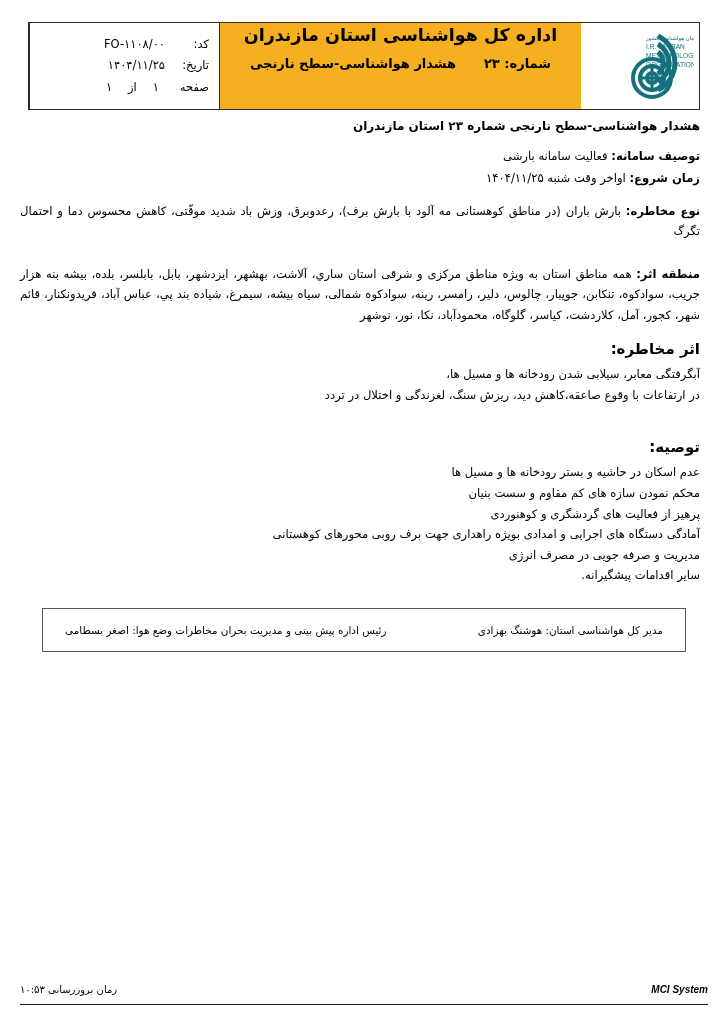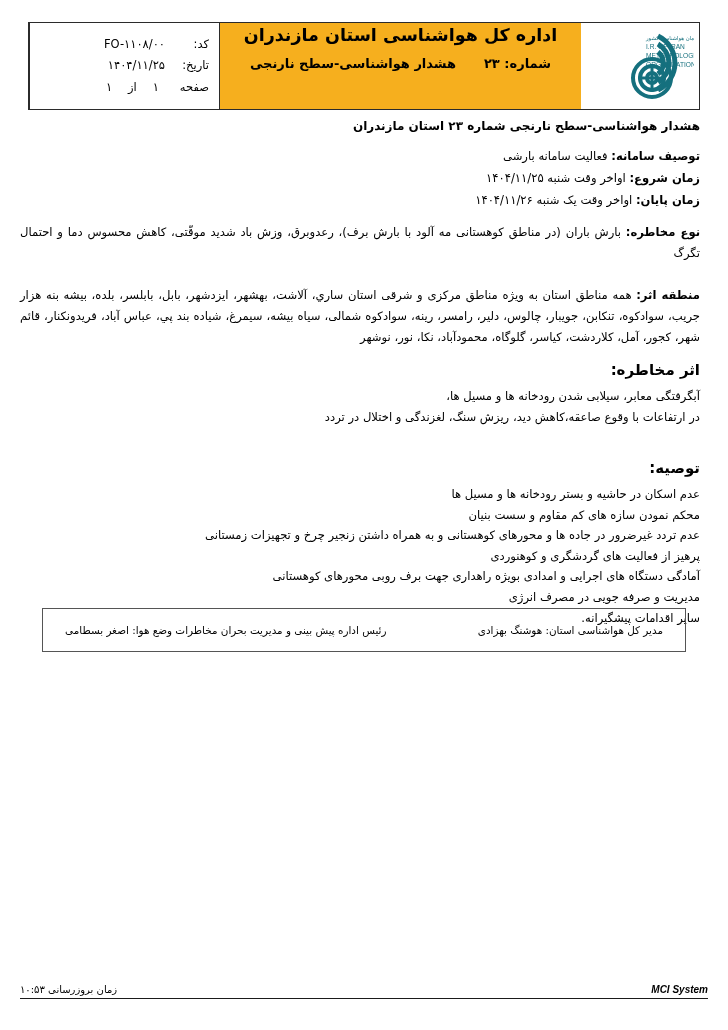--- a/index.html
+++ b/index.html
@@ -163,21 +163,21 @@
     left: 20px;
     right: 20px;
     bottom: 20px;
     height: 26px;
   }
   .footer-inner {
     display: flex;
     flex-direction: row-reverse;
     align-items: flex-end;
     justify-content: space-between;
-    padding-bottom: 3px;
+    padding-bottom: 9px;
     border-bottom: 1.6px solid #1a1a1a;
   }
   .footer-time { font-size: 10px; }
   .footer-brand {
     font-size: 10px;
     font-weight: bold;
     direction: ltr;
     font-family: "Liberation Sans", sans-serif;
     font-style: italic;
   }
@@ -248,24 +248,20 @@
   <div class="line kv">
     <span class="k">توصیف سامانه:</span>
     <span>فعالیت سامانه بارشی</span>
   </div>
 
   <div class="line kv">
     <span class="k">زمان شروع:</span>
     <span>اواخر وقت شنبه ۱۴۰۴/۱۱/۲۵</span>
   </div>
 
-  <div class="line kv">
-    <span class="k">زمان پایان:</span>
-    <span>اواخر وقت یک شنبه ۱۴۰۴/۱۱/۲۶</span>
-  </div>
 
   <div class="line kv just">
     <span class="k">نوع مخاطره:</span>
     <span>بارش باران (در مناطق کوهستانی مه آلود با بارش برف)، رعدوبرق، وزش باد شدید موقّتی، کاهش محسوس دما و احتمال تگرگ</span>
   </div>
 
   <div class="block-gap"></div>
 
   <div class="line kv just">
     <span class="k">منطقه اثر:</span>
@@ -275,21 +271,20 @@
   <div class="line sect-head">اثر مخاطره:</div>
   <div class="line">آبگرفتگی معابر، سیلابی شدن رودخانه ها و مسیل ها،</div>
   <div class="line">در ارتفاعات با وقوع صاعقه،کاهش دید، ریزش سنگ، لغزندگی و اختلال در تردد</div>
 
   <div class="block-gap"></div>
   <div class="block-gap"></div>
 
   <div class="line sect-head">توصیه:</div>
   <div class="line">عدم اسکان در حاشیه و بستر رودخانه ها و مسیل ها</div>
   <div class="line">محکم نمودن سازه های کم مقاوم و سست بنیان</div>
-  <div class="line">عدم تردد غیرضرور در جاده ها و محورهای کوهستانی و به  همراه داشتن زنجیر چرخ و تجهیزات زمستانی</div>
   <div class="line">پرهیز از فعالیت های گردشگری و کوهنوردی</div>
   <div class="line">آمادگی دستگاه های اجرایی و امدادی بویژه راهداری جهت برف روبی محورهای کوهستانی</div>
   <div class="line">مدیریت و صرفه جویی در مصرف انرژی</div>
   <div class="line">سایر اقدامات پیشگیرانه.</div>
 
 </div>
 
 <div class="sign-box">
   <div class="sign-left">مدیر کل هواشناسی استان:  هوشنگ بهزادی</div>
   <div class="sign-right">رئیس اداره پیش بینی و مدیریت بحران مخاطرات وضع هوا:   اصغر  بسطامی</div>

